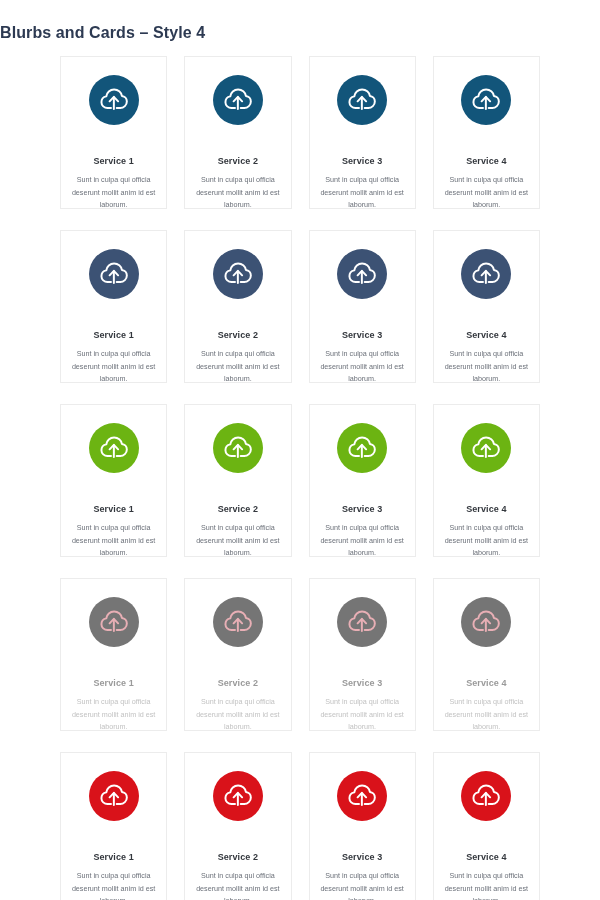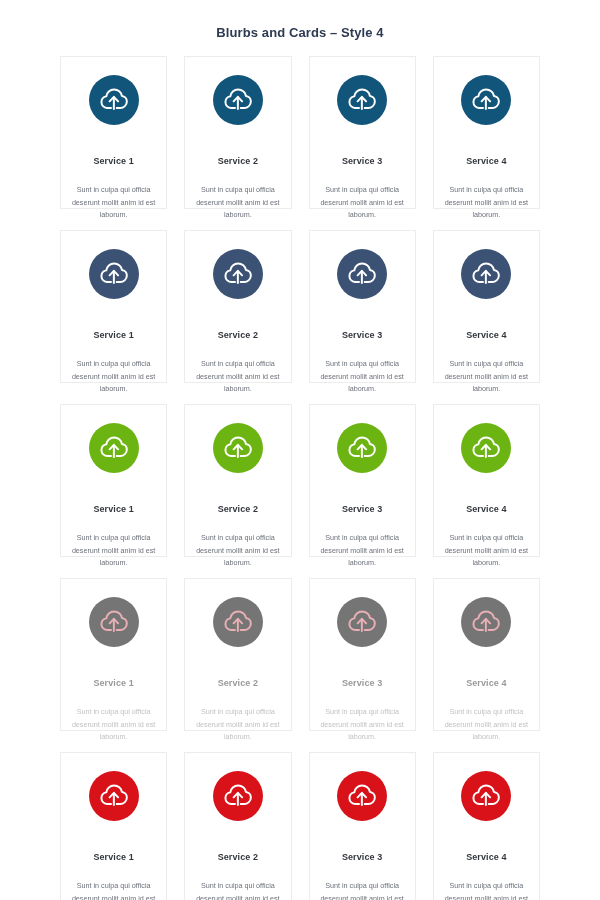--- a/index.html
+++ b/index.html
@@ -15,22 +15,22 @@
   #page {
     width: 600px;
     height: 900px;
     position: relative;
     overflow: hidden;
     background: #ffffff;
   }
 
   
   #page-title {
-    text-align: center;
-    font-size: 13px;
+    text-align: left;
+    font-size: 16px;
     font-weight: bold;
     color: #2d3a52;
     letter-spacing: 0.1px;
     padding-top: 24px;
     padding-bottom: 0;
     line-height: 18px;
   }
 
   
   .grid {
@@ -74,21 +74,21 @@
     margin-top: 30px;
     font-size: 9px;
     font-weight: bold;
     color: #33373d;
     text-align: center;
     line-height: 12px;
     letter-spacing: 0.1px;
   }
 
   .card-body {
-    margin-top: 17px;
+    margin-top: 7px;
     font-size: 7.2px;
     line-height: 12.5px;
     color: #6b7079;
     text-align: center;
     max-width: 92px;
   }
 
   
   .card.muted .card-title { color: #9a9a9a; }
   .card.muted .card-body  { color: #c2c2c2; }

